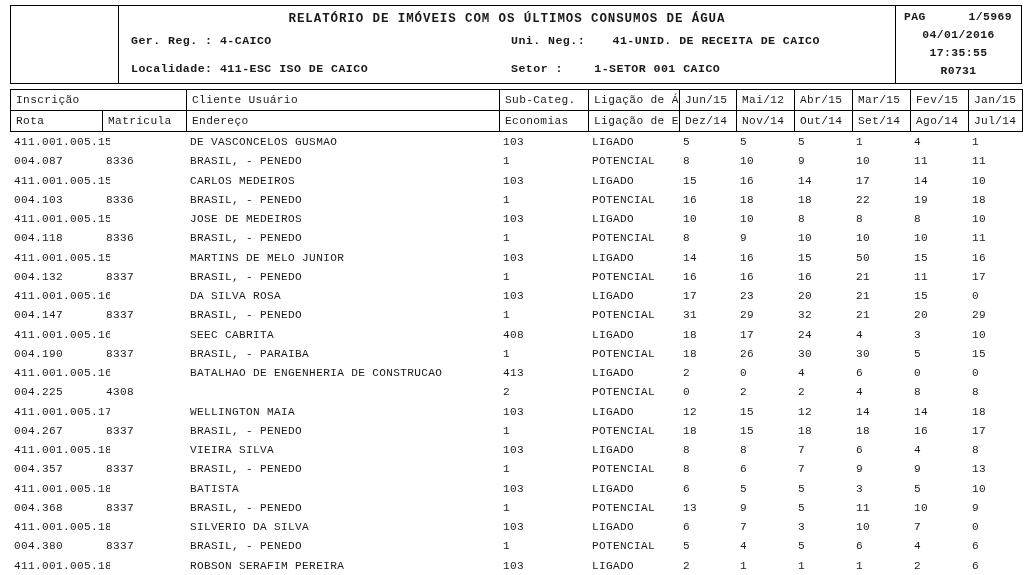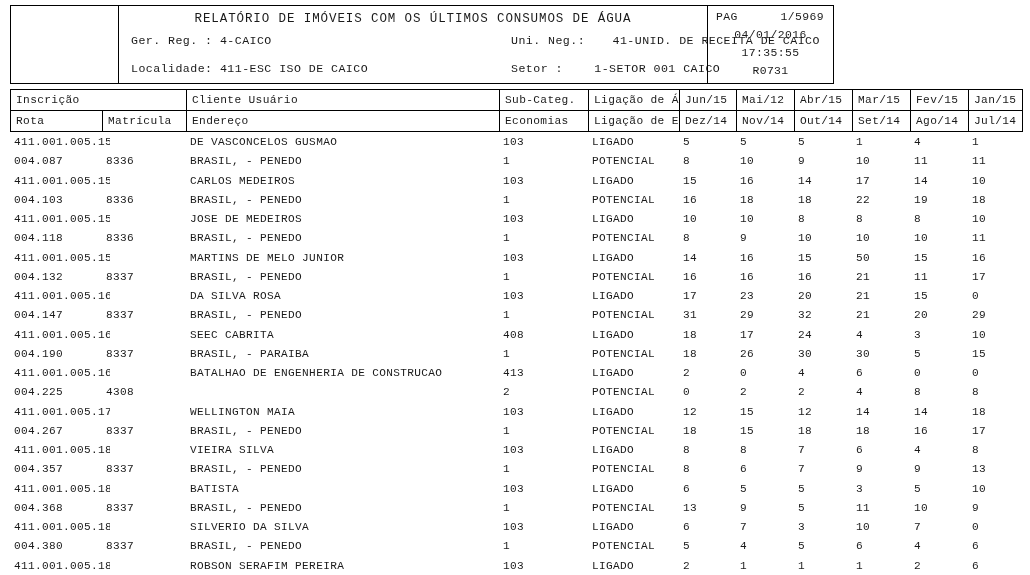--- a/index.html
+++ b/index.html
@@ -21,24 +21,25 @@
     width: 1030px;
     height: 575px;
     background: #fff;
   }
 
   
   .header-box {
     position: absolute;
     left: 10px;
     top: 5px;
-    width: 824px;
+    width: 1012px;
     height: 79px;
     border: 1px solid #000;
     display: flex;
+    font-weight: bold;
   }
   .hdr-logo-cell {
     width: 108px;
     border-right: 1px solid #000;
     flex: none;
   }
   .hdr-main-cell {
     flex: 1;
     position: relative;
   }

